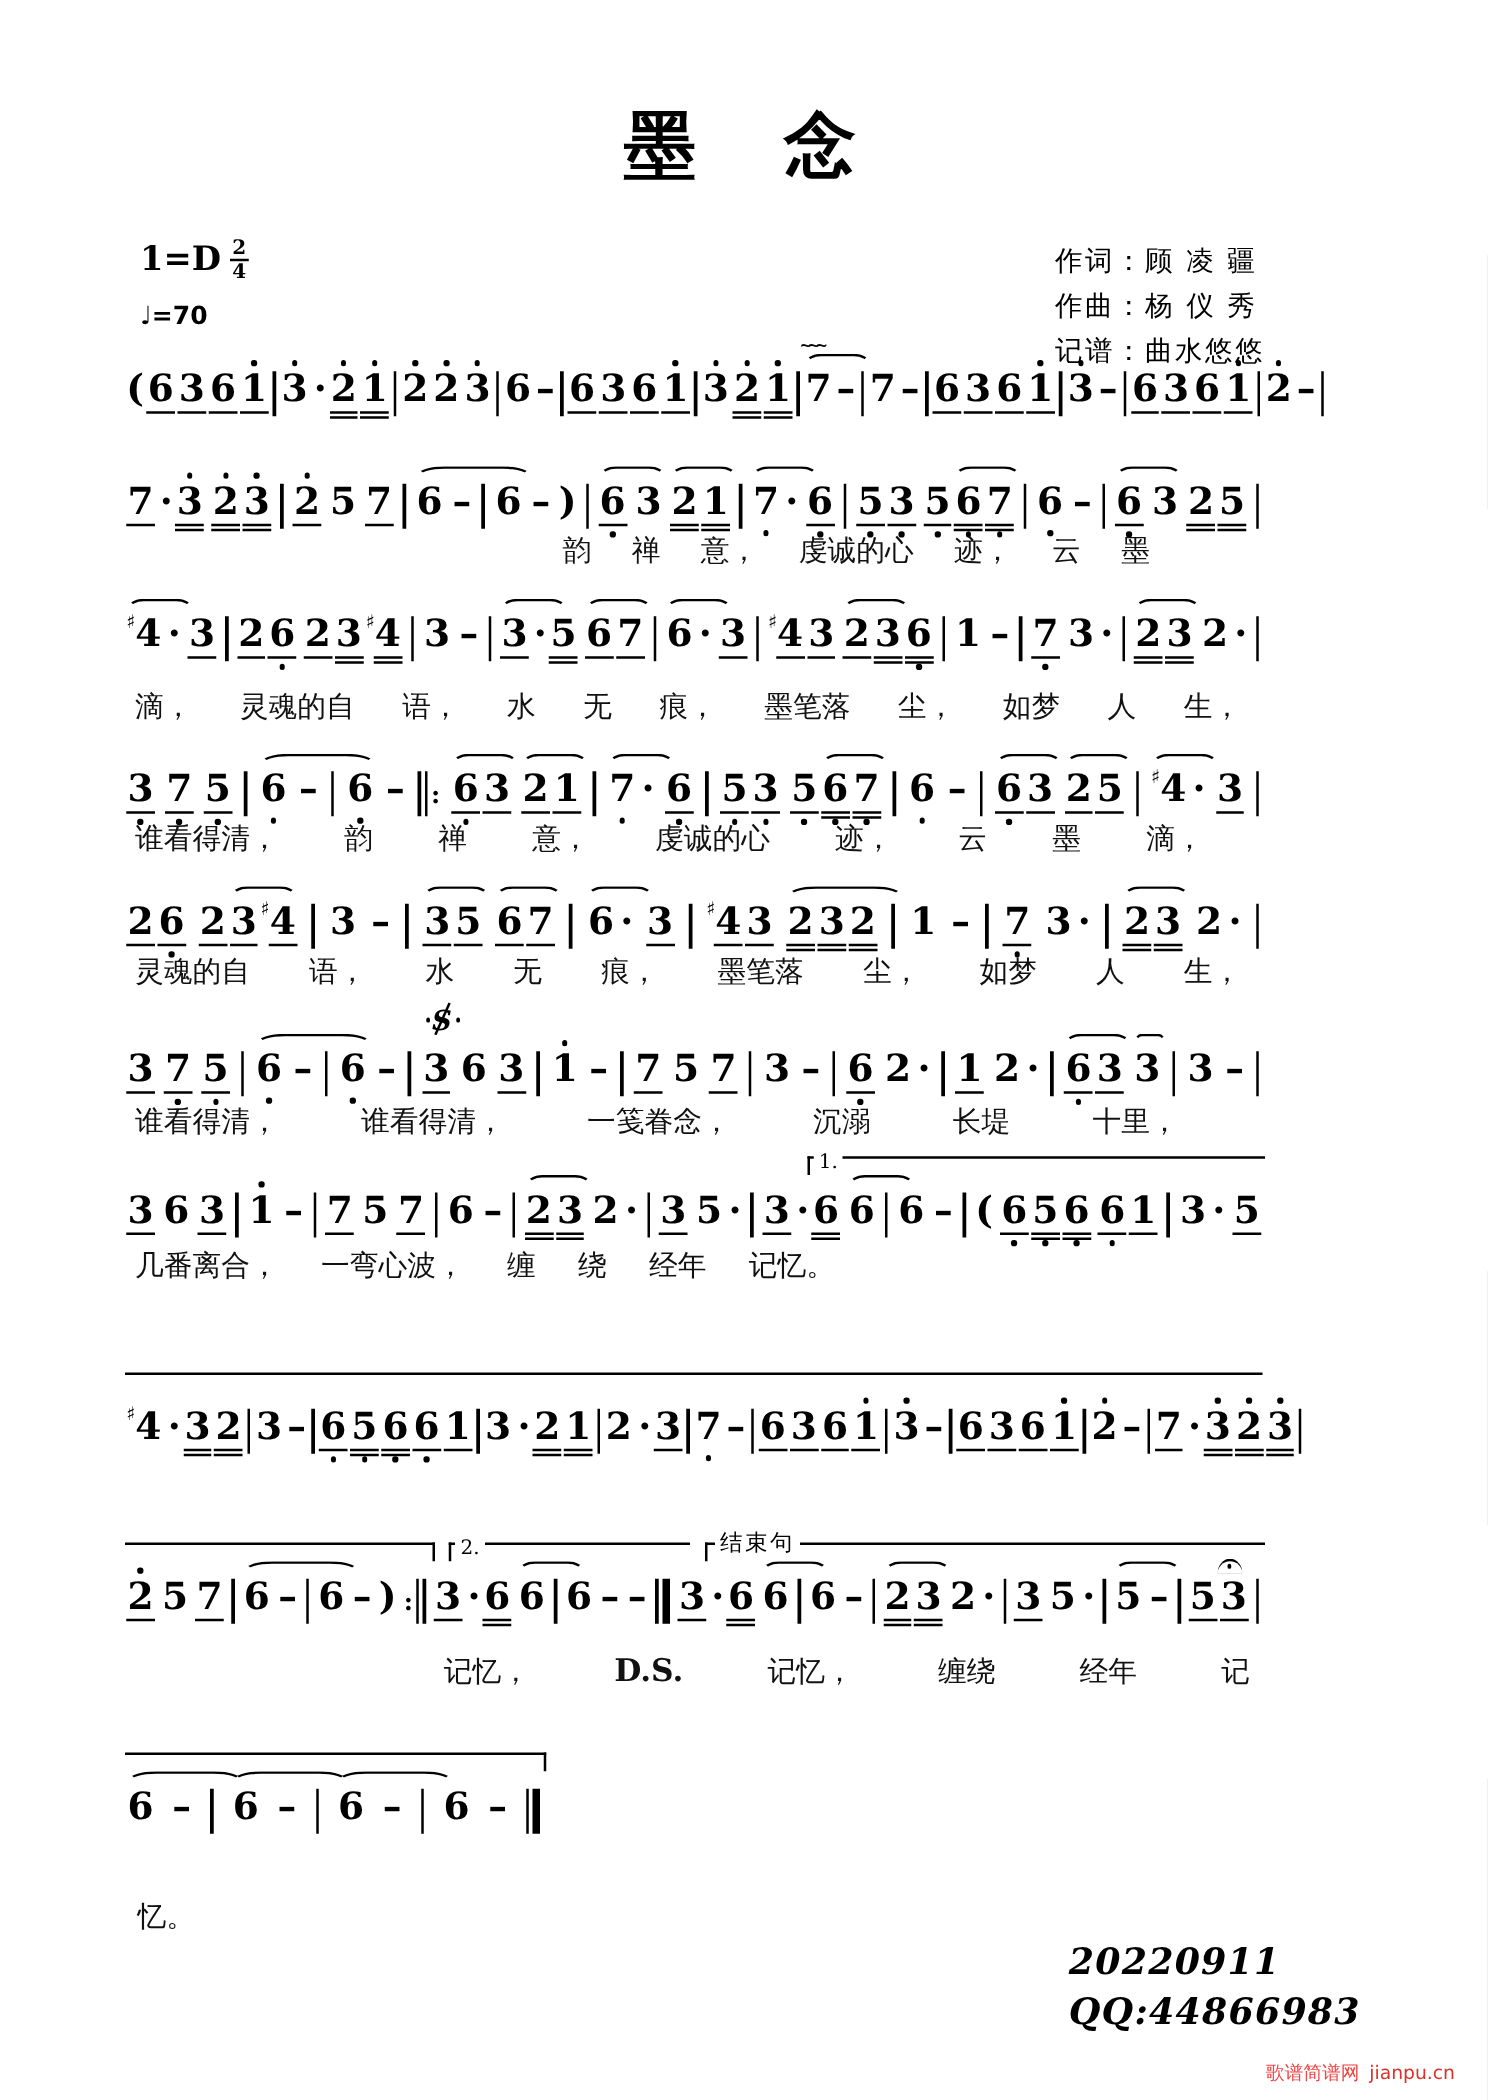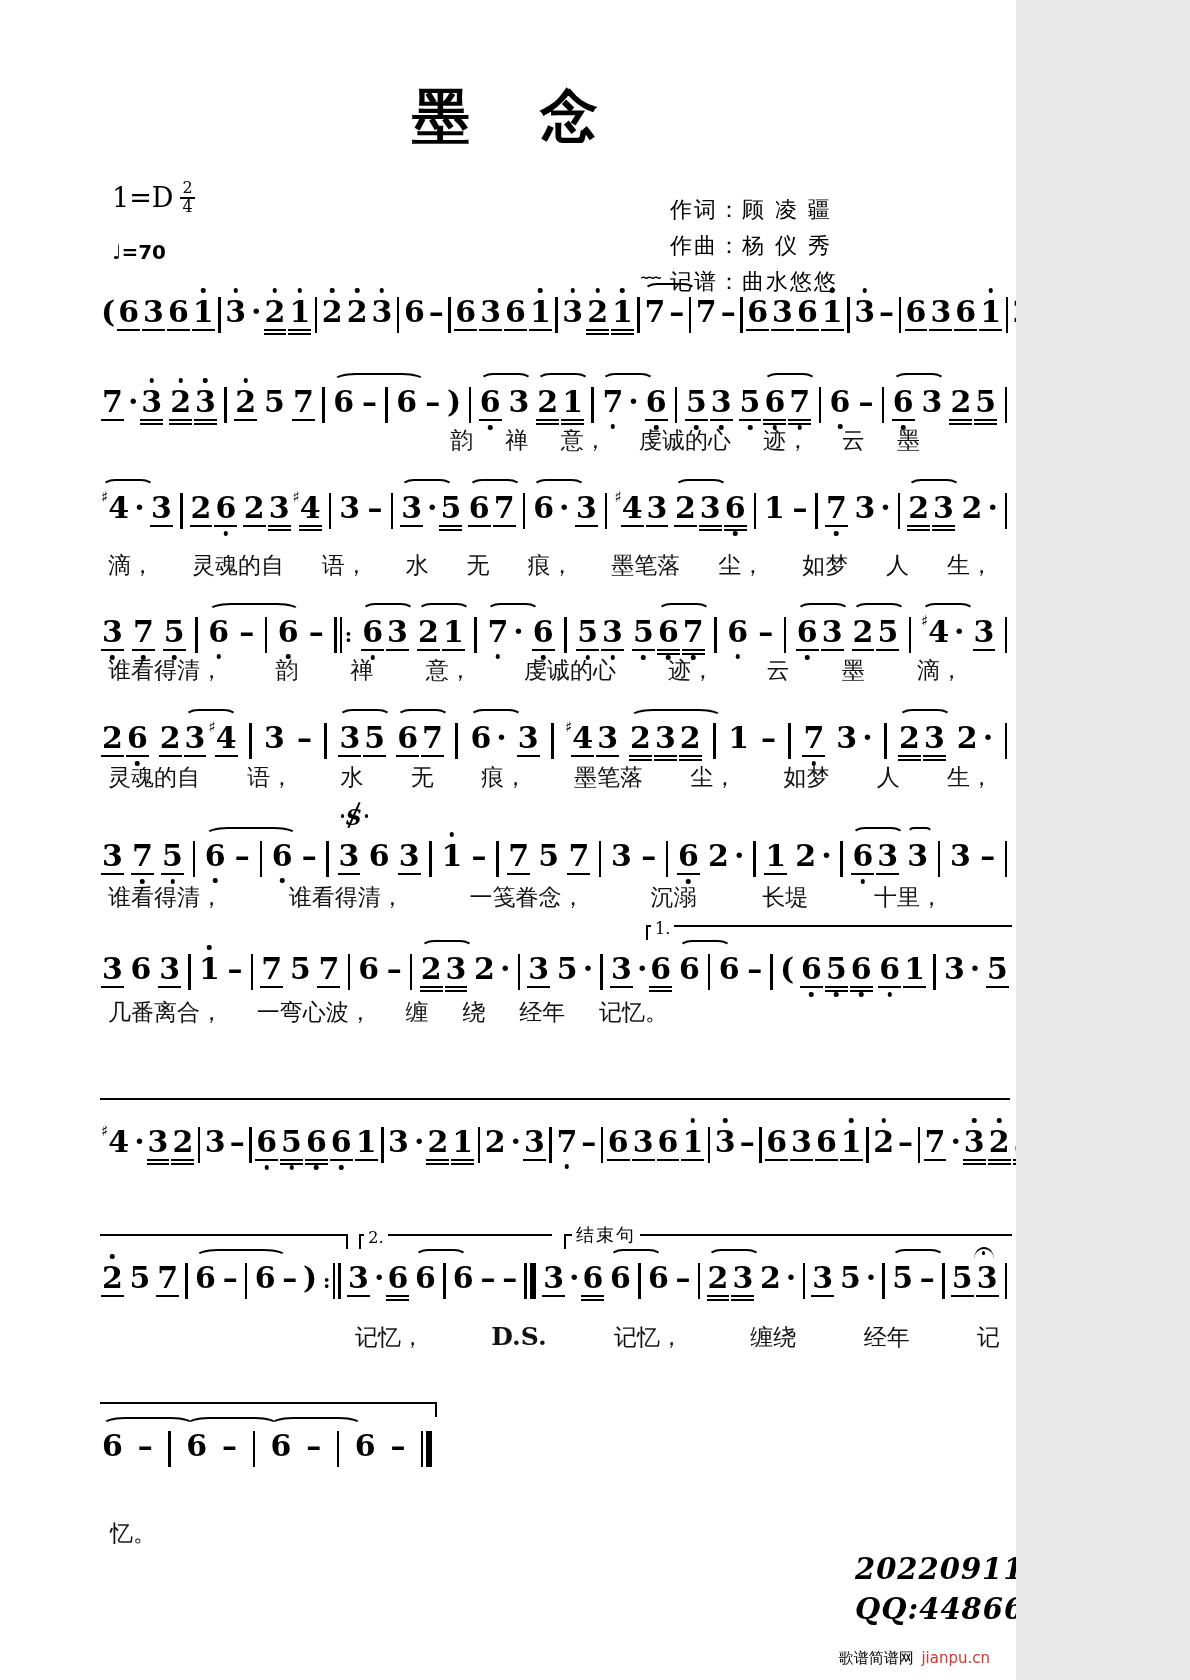--- a/index.html
+++ b/index.html
@@ -1,22 +1,22 @@
 <!DOCTYPE html>
 <html><head>
 <meta charset="utf-8">
 <style>
   html,body{margin:0;padding:0;background:#e8e8e8;}
-  .page{position:relative;width:1016px;height:1680px;background:#ffffff;
+  .page{position:relative;width:1190px;height:1680px;background:#ffffff;
         font-family:"DejaVu Serif","Liberation Serif",serif;color:#000;overflow:hidden;}
   
   .title{position:absolute;top:78px;left:0;width:100%;text-align:center;
          font-size:58px;font-weight:bold;letter-spacing:6px;}
   .subtitle{position:absolute;top:152px;left:0;width:100%;text-align:center;font-size:22px;}
-  .keysig{position:absolute;top:182px;left:112px;font-size:27px;font-weight:normal;display:flex;align-items:flex-start;}
+  .keysig{position:absolute;top:192px;left:112px;font-size:27px;font-weight:bold;display:flex;align-items:flex-start;}
   .meter{display:inline-flex;flex-direction:column;font-size:16px;line-height:1.05;margin-left:7px;margin-top:-2px;text-align:center;}
   .meter .num{border-bottom:2px solid #000;padding:0 2px;}
   .meter .den{padding:0 2px;}
   .tempo{position:absolute;top:240px;left:112px;font-size:20px;font-weight:bold;font-family:"DejaVu Sans",sans-serif;}
   .credits{position:absolute;top:192px;right:178px;text-align:justify;font-size:22px;line-height:36px;}
   .credits div{letter-spacing:2px;}
   
   .mline{position:absolute;height:50px;}
   .trow{display:flex;justify-content:space-between;align-items:flex-start;width:100%;white-space:nowrap;}
   .grp{display:inline-flex;position:relative;margin:0 1px;}
@@ -55,21 +55,21 @@
                 box-shadow:24px 0 0 #000;}
   
   .lyr{position:absolute;display:flex;justify-content:space-between;font-size:23px;color:#111;
        font-family:"DejaVu Serif","Liberation Serif",serif;white-space:nowrap;}
   .lseg{display:inline-block;}
   .lseg.ds{font-weight:bold;font-size:25px;}
   
   .fdate{position:absolute;left:855px;top:1552px;font-size:29px;font-style:italic;font-weight:bold;letter-spacing:1px;}
   .fqq{position:absolute;left:855px;top:1592px;font-size:29px;font-style:italic;font-weight:bold;height:34px;overflow:hidden;letter-spacing:1px;}
   .wm{position:absolute;right:26px;bottom:12px;font-size:15px;font-family:"DejaVu Sans",sans-serif;}
-  .wm .site{color:#000000;margin-left:32px;}
+  .wm .site{color:#ef4444;margin-left:32px;}
   .wm .dom{color:#d9312b;margin-left:3px;}
 </style>
 </head>
 <body>
 
 <div class="page">
   <div class="title">墨　念</div>
 
   <div class="keysig">
     <span>1=D</span>

